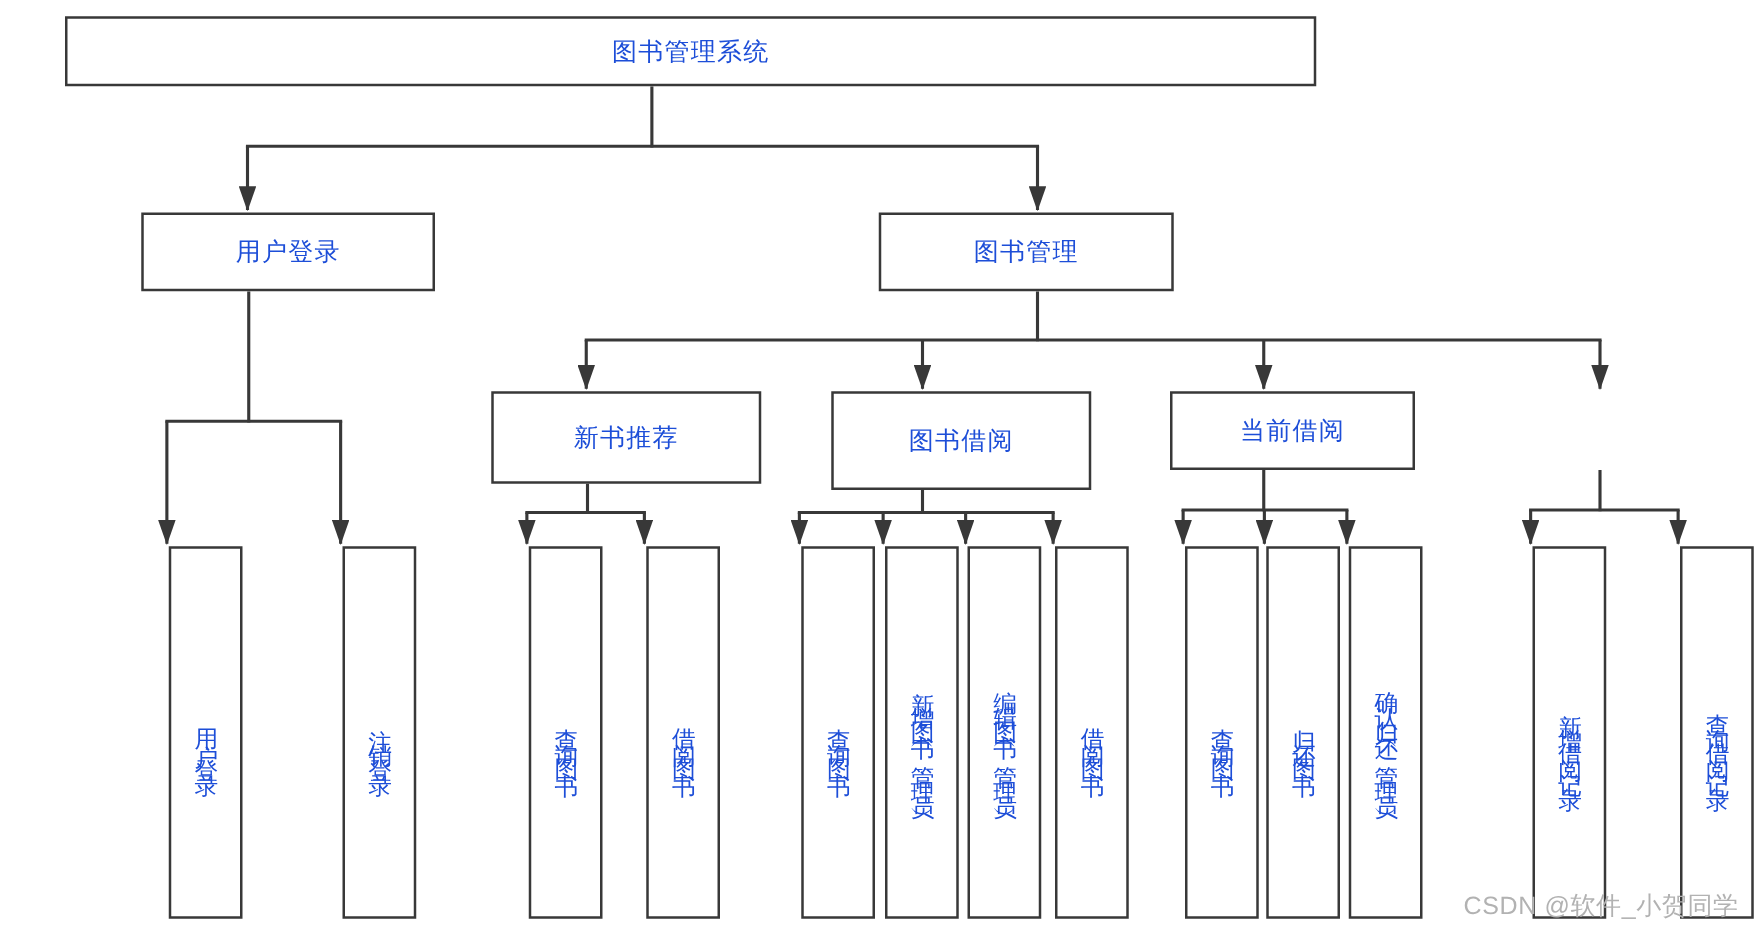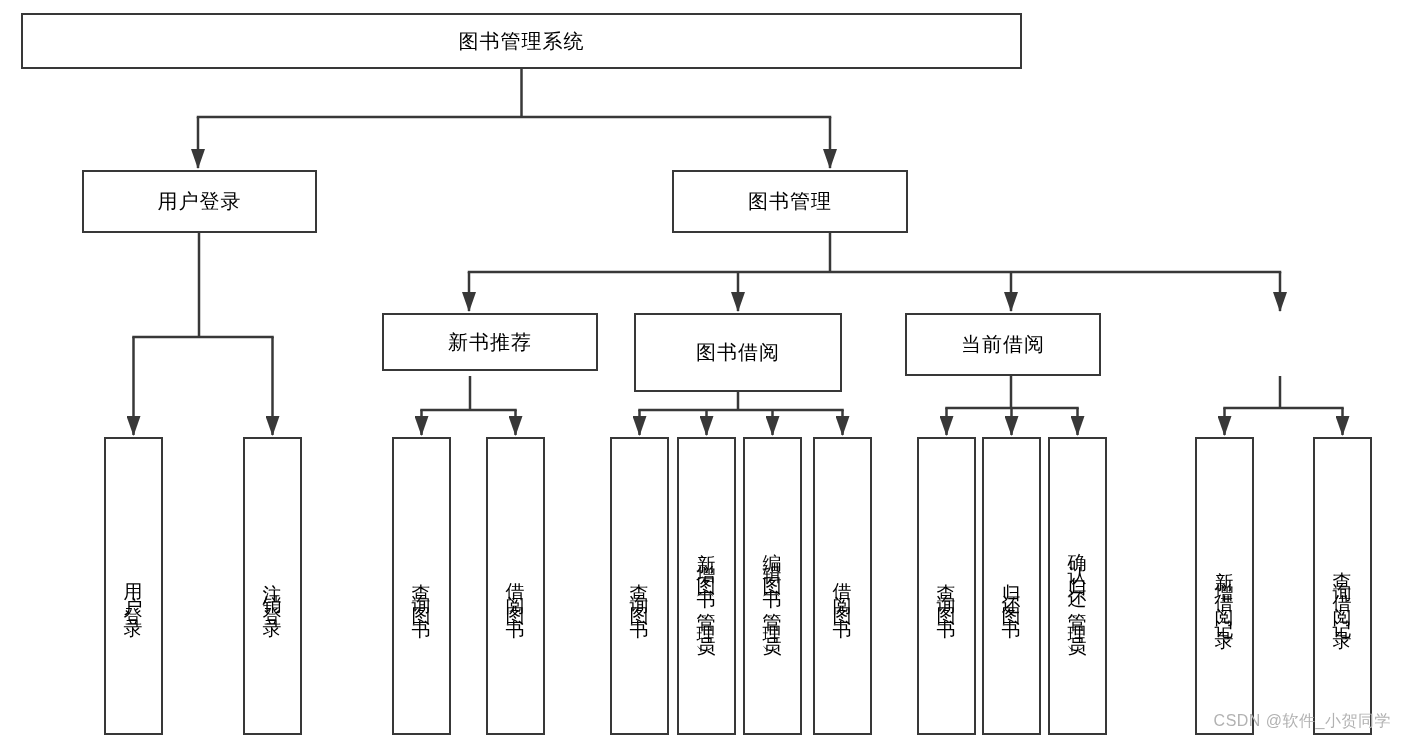--- a/index.html
+++ b/index.html
@@ -17,21 +17,22 @@
     width: 1405px; height: 747px;
   }
   .node {
     position: absolute;
     box-sizing: border-box;
     border: 2px solid #383838;
     background: #ffffff;
     display: flex;
     align-items: center;
     justify-content: center;
-    color: #000000;
+    color: #1d4ed8;
+    margin-left: 31px;
   }
   .node.h {
     font-size: 20px;
     letter-spacing: 1px;
     white-space: nowrap;
   }
   .node.v {
     top: 437px;
     width: 59px;
     height: 298px;
@@ -42,21 +43,21 @@
     text-orientation: mixed;
     letter-spacing: 12px;
     line-height: 1;
     position: relative;
     top: 6px;
   }
   .watermark {
     position: absolute;
     top: 711px;
     right: 14px;
-    font-size: 16px;
+    font-size: 20px;
     letter-spacing: 0.5px;
     color: #b2b2b2;
     white-space: nowrap;
     z-index: 5;
   }
 </style>
 </head>
 <body>
 
 <div class="canvas">
@@ -115,21 +116,21 @@
     <span>图书管理系统</span>
   </div>
 
   <div class="node h" style="left:82px;top:170px;width:235px;height:63px">
     <span>用户登录</span>
   </div>
   <div class="node h" style="left:672px;top:170px;width:236px;height:63px">
     <span>图书管理</span>
   </div>
 
-  <div class="node h" style="left:382px;top:313px;width:216px;height:58px">
+  <div class="node h" style="left:362px;top:313px;width:216px;height:74px">
     <span>新书推荐</span>
   </div>
   <div class="node h" style="left:634px;top:313px;width:208px;height:79px">
     <span>图书借阅</span>
   </div>
   <div class="node h" style="left:905px;top:313px;width:196px;height:63px">
     <span>当前借阅</span>
   </div>
 
   <div class="node v" style="left:104px">

